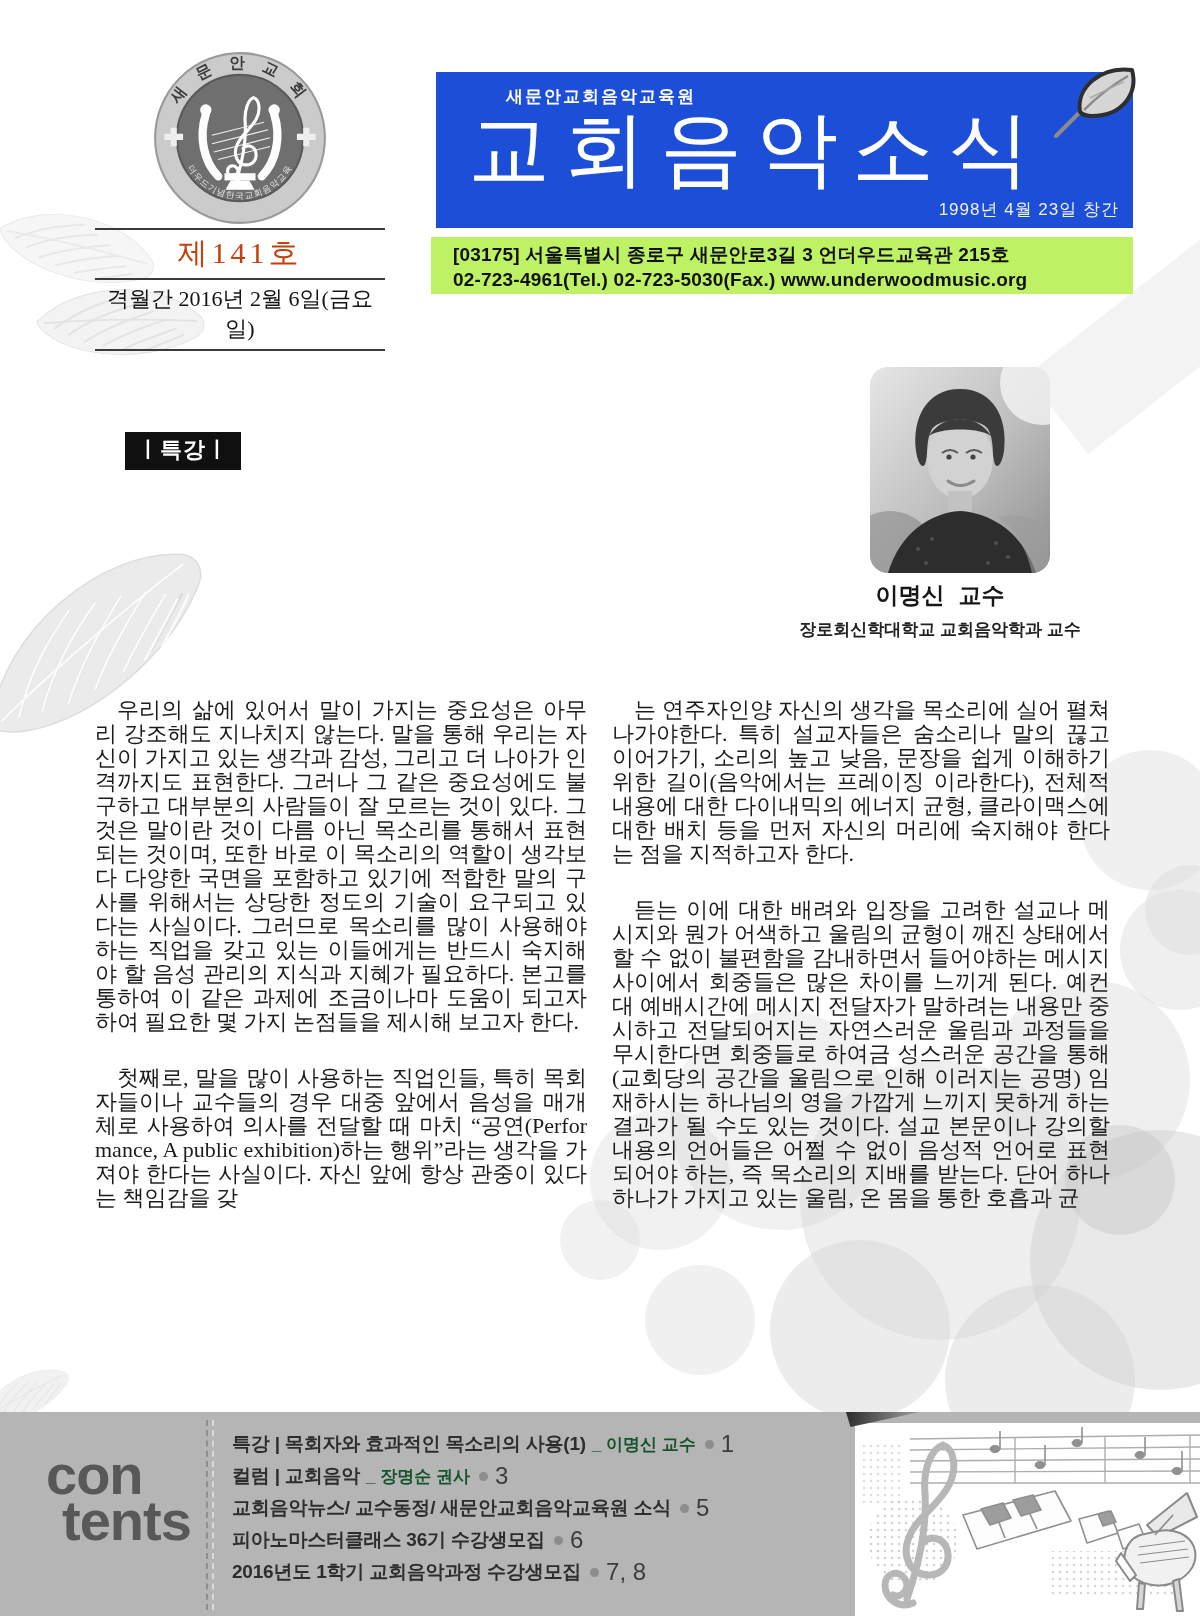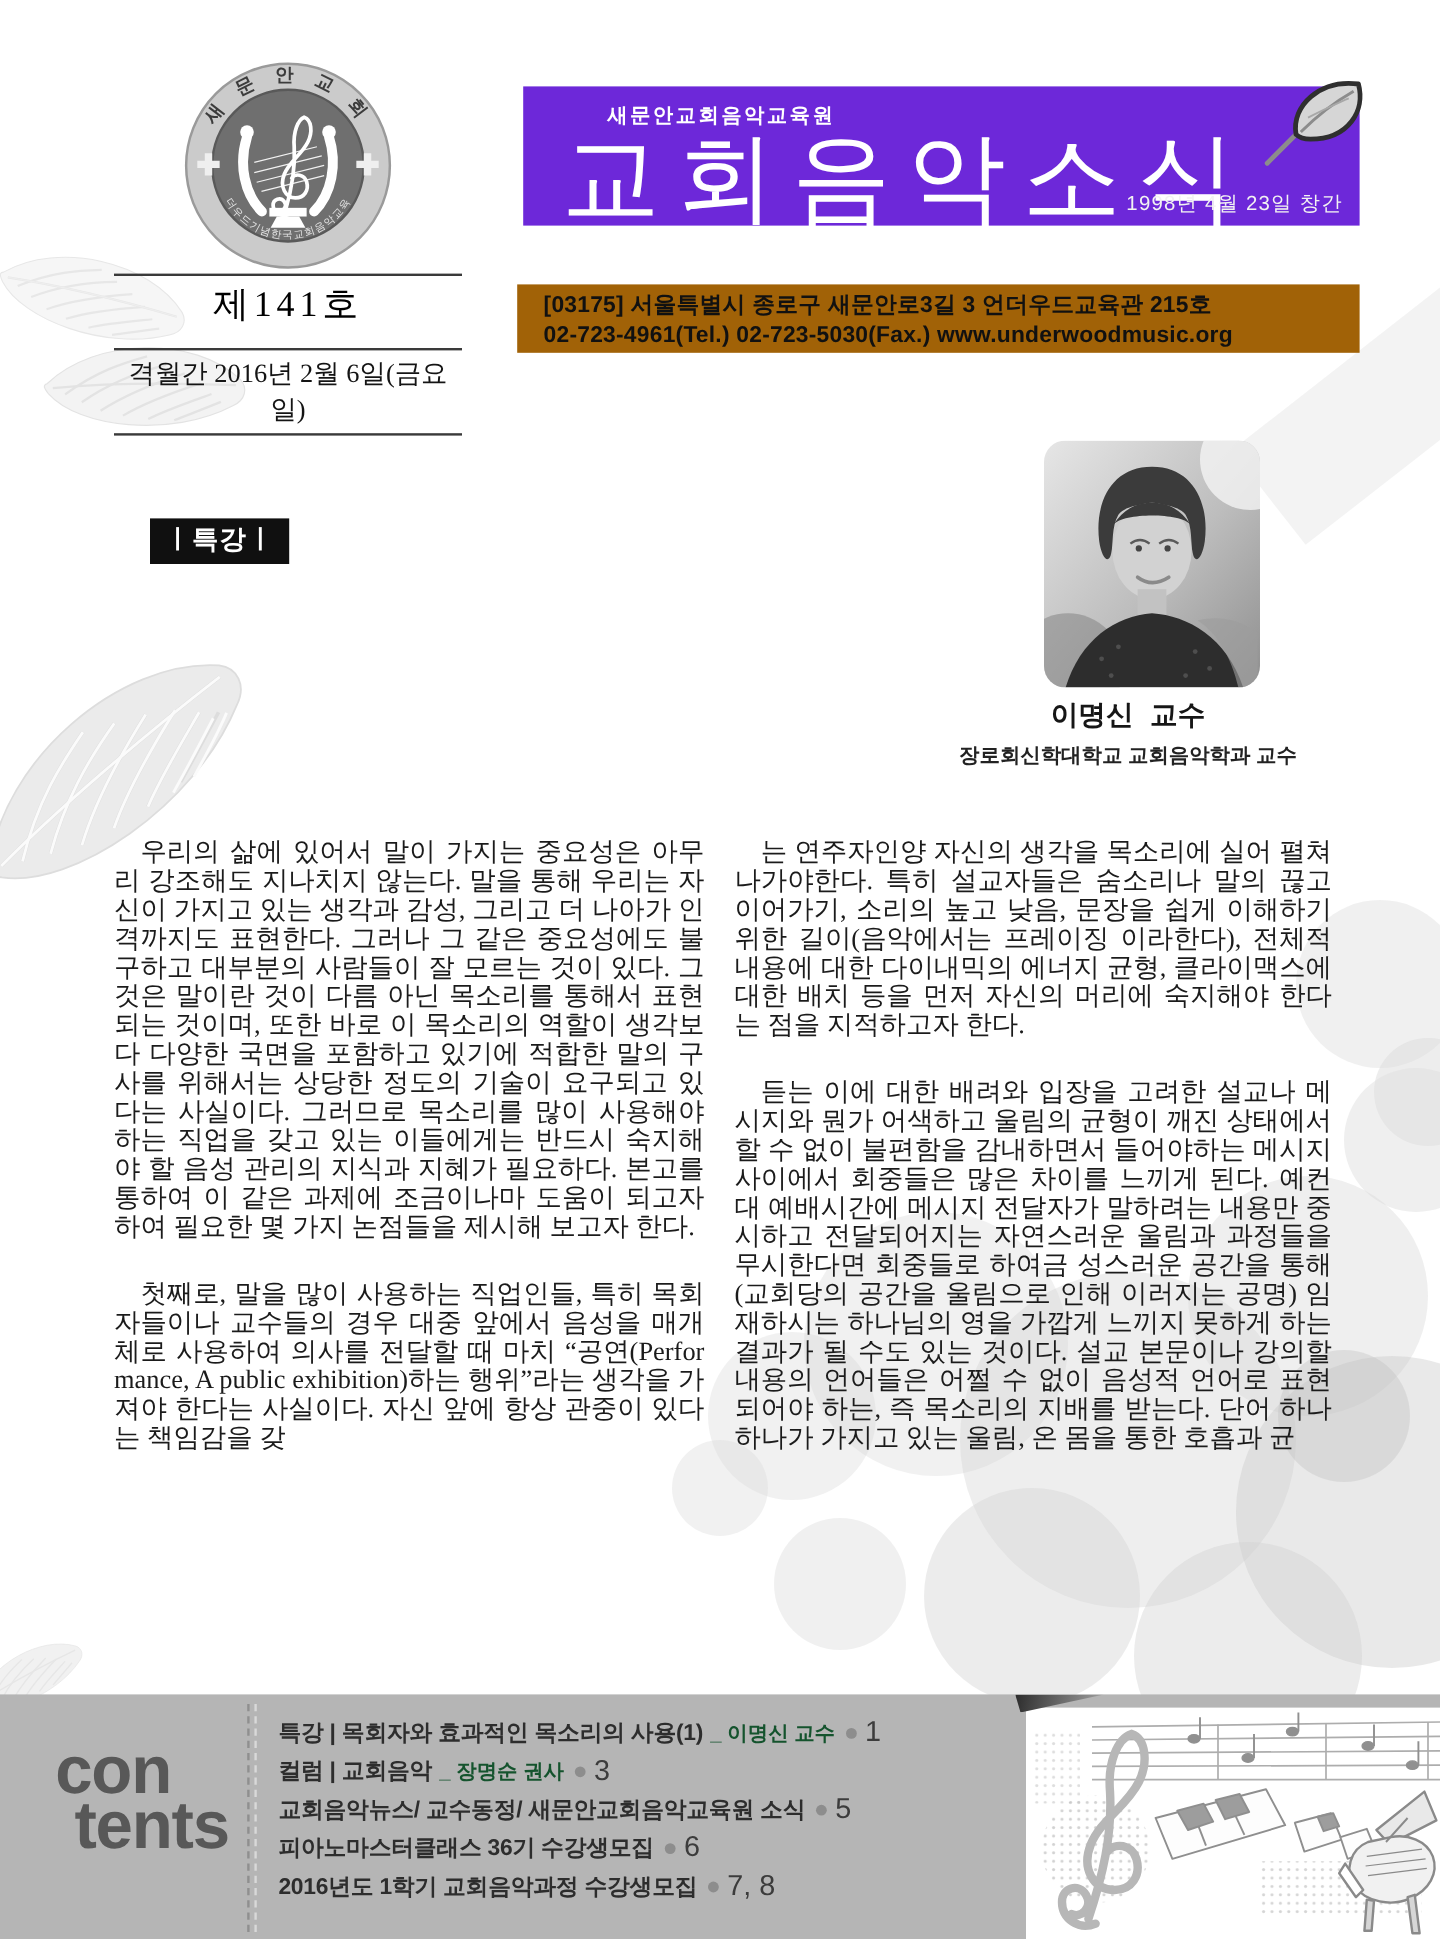--- a/index.html
+++ b/index.html
@@ -7,31 +7,31 @@
     position:relative;width:1200px;height:1616px;margin:0 auto;
     background:#ffffff;overflow:hidden;
     font-family:"Liberation Sans","DejaVu Sans",sans-serif;color:#1c1c1c;
   }
   .decor{position:absolute;left:0;top:0;width:1200px;height:1616px;pointer-events:none;}
 
   
   .seal{position:absolute;left:152px;top:50px;width:176px;height:176px;}
   .issue-box{position:absolute;left:95px;top:228px;width:290px;border-top:2px solid #3a3a3a;
     font-family:"Liberation Serif","DejaVu Serif",serif;text-align:center;}
-  .issue-number{font-size:30px;letter-spacing:4px;padding:3px 0 16px;border-bottom:2px solid #3a3a3a;color:#000000;}
+  .issue-number{font-size:30px;letter-spacing:4px;padding:3px 0 4px;border-bottom:2px solid #3a3a3a;color:#c2410c;}
   .issue-date{font-size:22px;padding:4px 0 5px;border-bottom:2px solid #3a3a3a;color:#141414;}
 
-  .masthead{position:absolute;left:436px;top:72px;width:697px;height:116px;background:#6d28d9;}
+  .masthead{position:absolute;left:436px;top:72px;width:697px;height:156px;background:#1d4ed8;}
   .org-name{position:absolute;left:70px;top:13px;color:#ffffff;font-size:17px;font-weight:bold;letter-spacing:2px;}
   .masthead-title{position:absolute;left:32px;top:36px;color:#ffffff;font-size:82px;font-weight:400;
     letter-spacing:14px;line-height:1;white-space:nowrap;text-align:center;}
   .founded{position:absolute;right:14px;bottom:7px;color:#f2f2f2;font-size:17px;letter-spacing:1px;}
   .masthead-leaf{position:absolute;left:1048px;top:58px;width:96px;height:86px;}
 
-  .address-bar{position:absolute;left:431px;top:237px;width:702px;height:57px;background:#a16207;
+  .address-bar{position:absolute;left:431px;top:237px;width:702px;height:57px;background:#bef264;
     padding:5px 0 0 22px;box-sizing:border-box;}
   .address-bar div{font-size:19px;font-weight:bold;color:#111;line-height:25px;letter-spacing:.2px;}
 
   
   .category-badge{position:absolute;left:125px;top:432px;background:#101010;color:#ffffff;
     font-size:22px;font-weight:bold;padding:3px 12px 5px;letter-spacing:1px;}
   .article-title{position:absolute;left:140px;top:418px;width:640px;text-align:center;
     font-family:"Liberation Serif","DejaVu Serif",serif;font-weight:900;color:#0f0f0f;
     font-size:52px;line-height:1.26;letter-spacing:1px;}
   .author-photo{position:absolute;left:870px;top:367px;width:180px;height:206px;border-radius:18px;overflow:hidden;}

